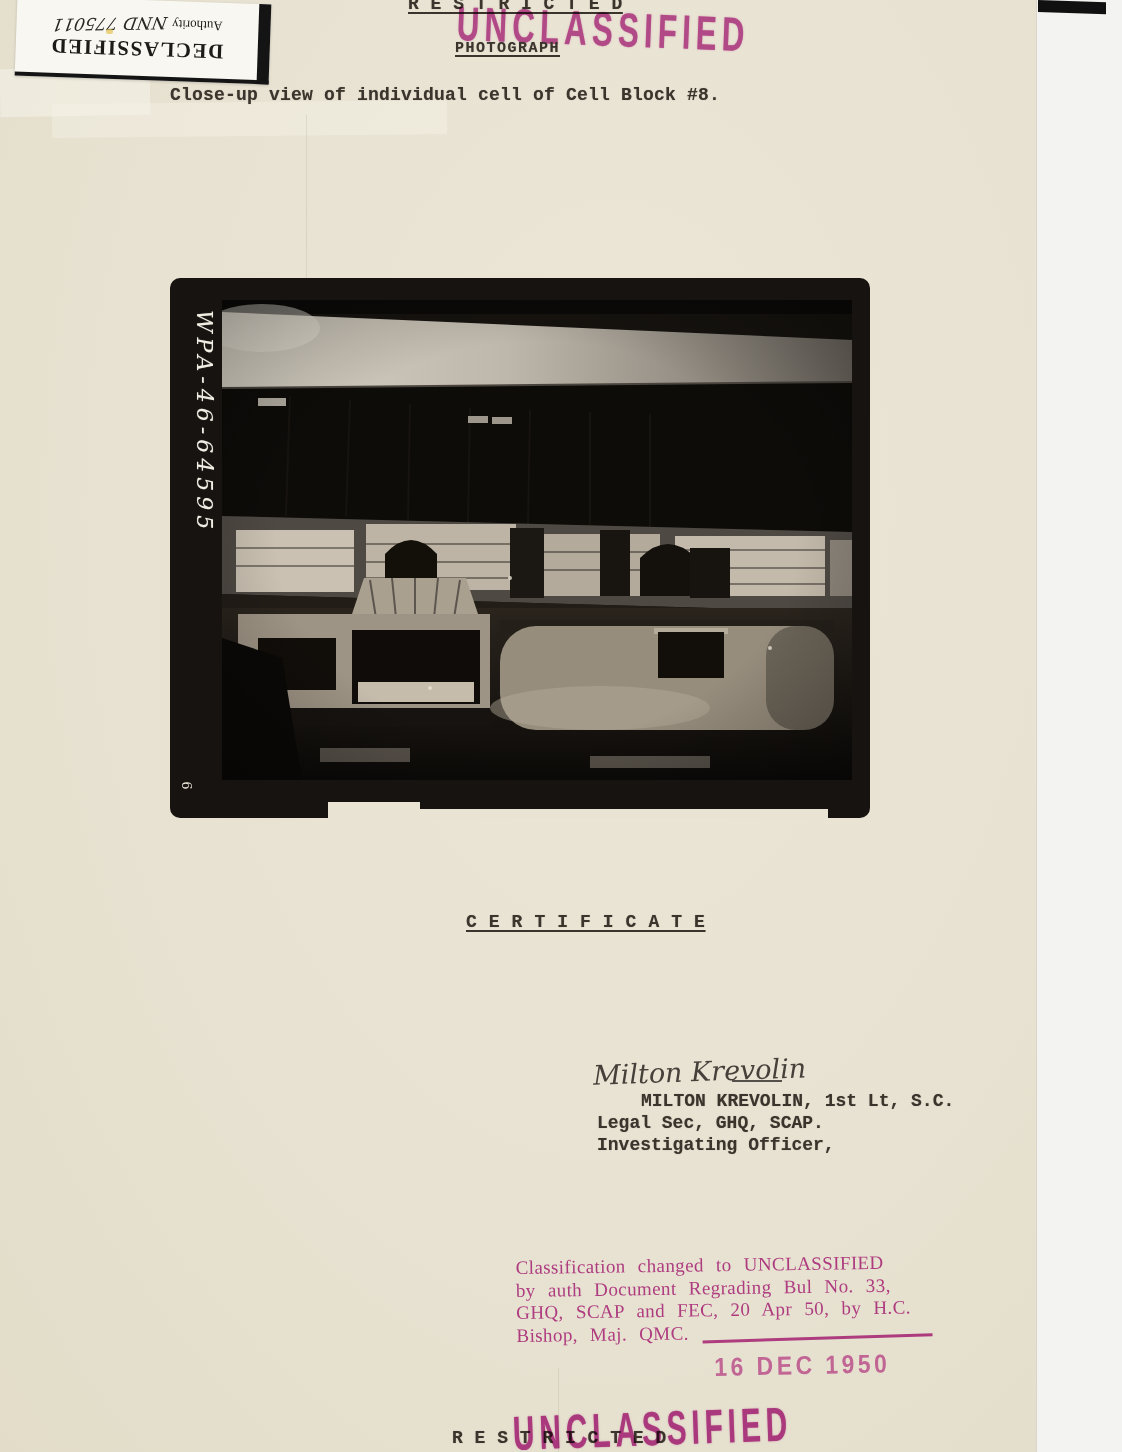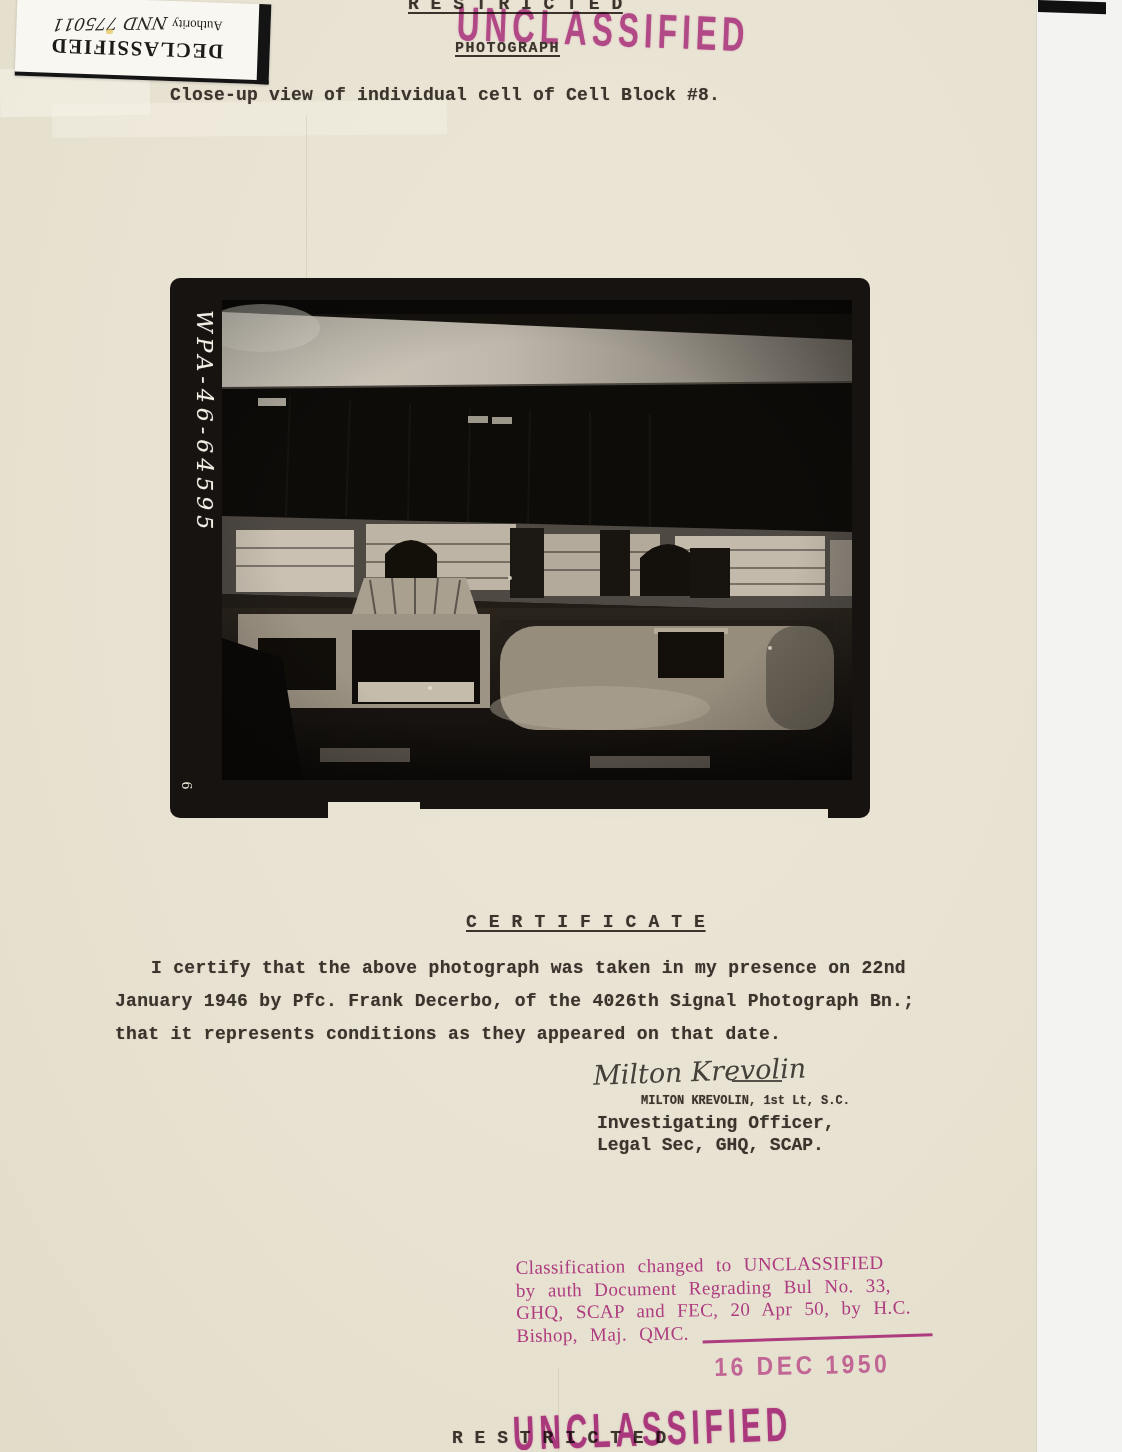--- a/index.html
+++ b/index.html
@@ -147,32 +147,27 @@
       </g>
       <rect x="158" y="524" width="92" height="16" fill="#e9e3d3"></rect>
       <rect x="250" y="531" width="408" height="9" fill="#e9e3d3"></rect>
     </svg>
     <div class="edge-code">WPA-46-64595</div>
     <div class="frame-num">6</div>
   </div>
 
   <div class="tw underl" style="position:absolute;left:443px;top:912px;font-size:18px;letter-spacing:.6px;margin-left:23px;">C E R T I F I C A T E</div>
 
-  <div style="position:absolute;left:115px;top:952px;width:840px;">
-    <div class="tw" style="font-size:18px;line-height:33px;letter-spacing:.3px;padding-left:36px;">I certify that the above photograph was taken in my presence on 22nd</div>
-    <div class="tw" style="font-size:18px;line-height:33px;letter-spacing:.3px;">January 1946 by Pfc. Frank Decerbo, of the 4026th Signal Photograph Bn.;</div>
-    <div class="tw" style="font-size:18px;line-height:33px;letter-spacing:.3px;">that it represents conditions as they appeared on that date.</div>
-  </div>
 
   <div class="handw" style="position:absolute;left:593px;top:1056px;font-size:27px;transform:rotate(-2deg);">Milton Krevolin</div>
   <div style="position:absolute;left:732px;top:1080px;width:50px;height:2px;background:#55504a;"></div>
   <div style="position:absolute;left:597px;top:1090px;">
-    <div class="tw" style="font-size:12px;line-height:22px;padding-left:44px;">MILTON KREVOLIN, 1st Lt, S.C.</div>
+    <div class="tw" style="font-size:18px;line-height:22px;padding-left:44px;">MILTON KREVOLIN, 1st Lt, S.C.</div>
+    <div class="tw" style="font-size:18px;line-height:22px;">Legal Sec, GHQ, SCAP.</div>
     <div class="tw" style="font-size:18px;line-height:22px;">Investigating Officer,</div>
-    <div class="tw" style="font-size:18px;line-height:22px;">Legal Sec, GHQ, SCAP.</div>
   </div>
 
   <div class="stamp" style="position:absolute;left:516px;top:1254px;width:430px;transform:rotate(-0.8deg);opacity:.95;">
     <div class="reclass">Classification changed to UNCLASSIFIED</div>
     <div class="reclass">by auth Document Regrading Bul No. 33,</div>
     <div class="reclass">GHQ, SCAP and FEC, 20 Apr 50, by H.C.</div>
     <div class="reclass">Bishop, Maj. QMC.</div>
     <div style="position:absolute;left:186px;top:84px;width:230px;height:3px;background:#bd3a97;transform:rotate(-1deg);"></div>
   </div>
 

